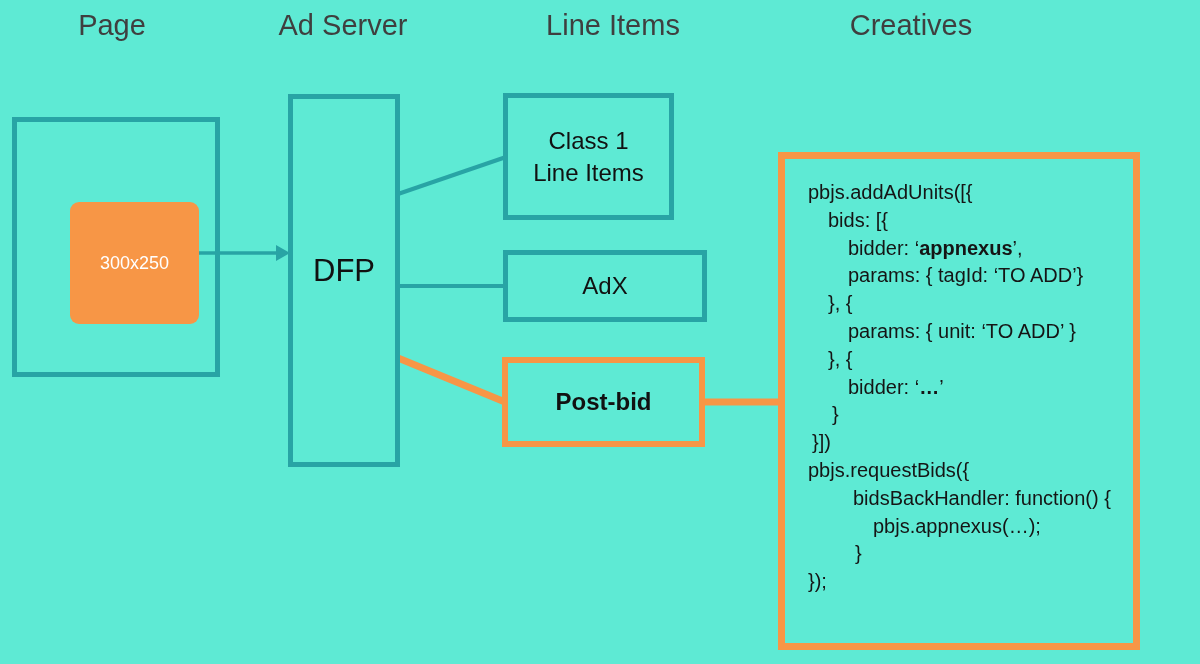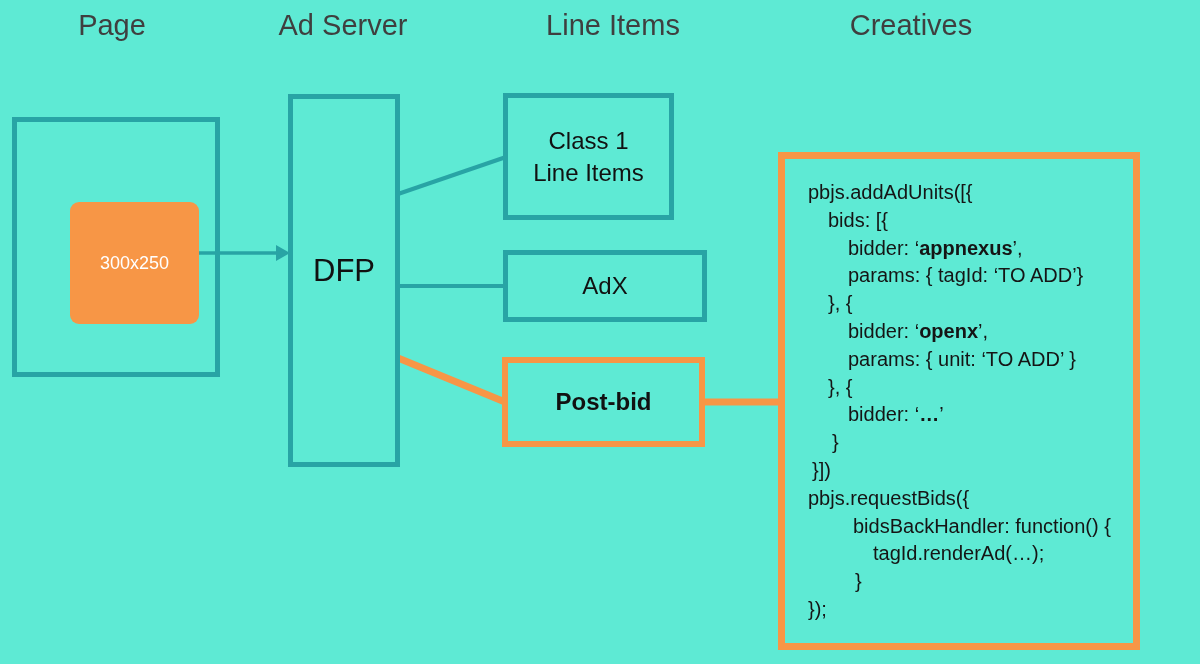--- a/index.html
+++ b/index.html
@@ -144,27 +144,26 @@
     <span>Post-bid</span>
   </div>
 
   <div class="box creatives-box">
     <div>
         <div class="code-line" style="padding-left: 0px;"><span>pbjs.addAdUnits([{</span></div>
         <div class="code-line" style="padding-left: 20px;"><span>bids: [{</span></div>
         <div class="code-line" style="padding-left: 40px;"><span>bidder: ‘</span><b>appnexus</b><span>’,</span></div>
         <div class="code-line" style="padding-left: 40px;"><span>params: { tagId: ‘TO ADD’}</span></div>
         <div class="code-line" style="padding-left: 20px;"><span>}, {</span></div>
-        <div class="code-line" style="padding-left: 40px;"><span>bidder: ‘</span><b>openx</b><span>’,</span></div>
         <div class="code-line" style="padding-left: 40px;"><span>params: { unit: ‘TO ADD’ }</span></div>
         <div class="code-line" style="padding-left: 20px;"><span>}, {</span></div>
         <div class="code-line" style="padding-left: 40px;"><span>bidder: ‘</span><b>…</b><span>’</span></div>
         <div class="code-line" style="padding-left: 24px;"><span>}</span></div>
         <div class="code-line" style="padding-left: 4px;"><span>}])</span></div>
         <div class="code-line" style="padding-left: 0px;"><span>pbjs.requestBids({</span></div>
         <div class="code-line" style="padding-left: 45px;"><span>bidsBackHandler: function() {</span></div>
-        <div class="code-line" style="padding-left: 65px;"><span>tagId.renderAd(…);</span></div>
+        <div class="code-line" style="padding-left: 65px;"><span>pbjs.appnexus(…);</span></div>
         <div class="code-line" style="padding-left: 47px;"><span>}</span></div>
         <div class="code-line" style="padding-left: 0px;"><span>});</span></div>
       </div>
   </div>
 
 </div>
 
 </body></html>

